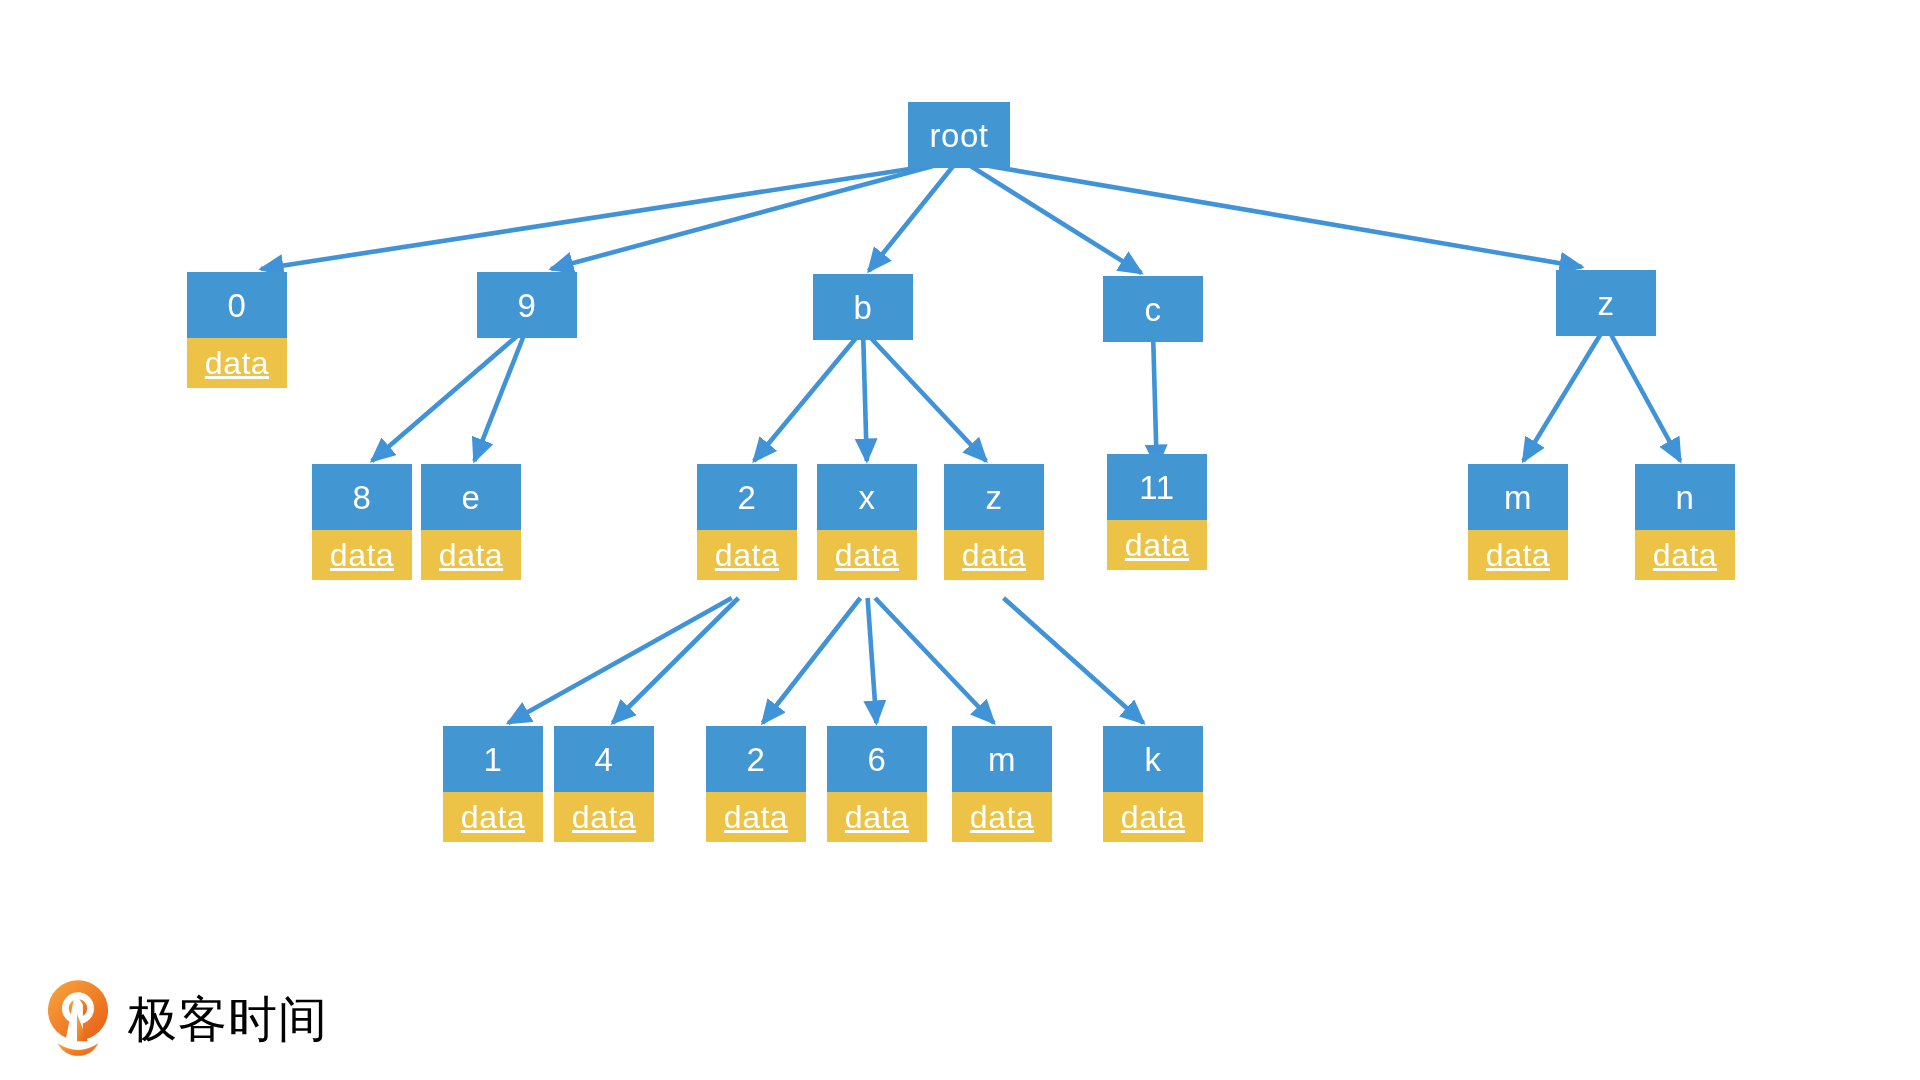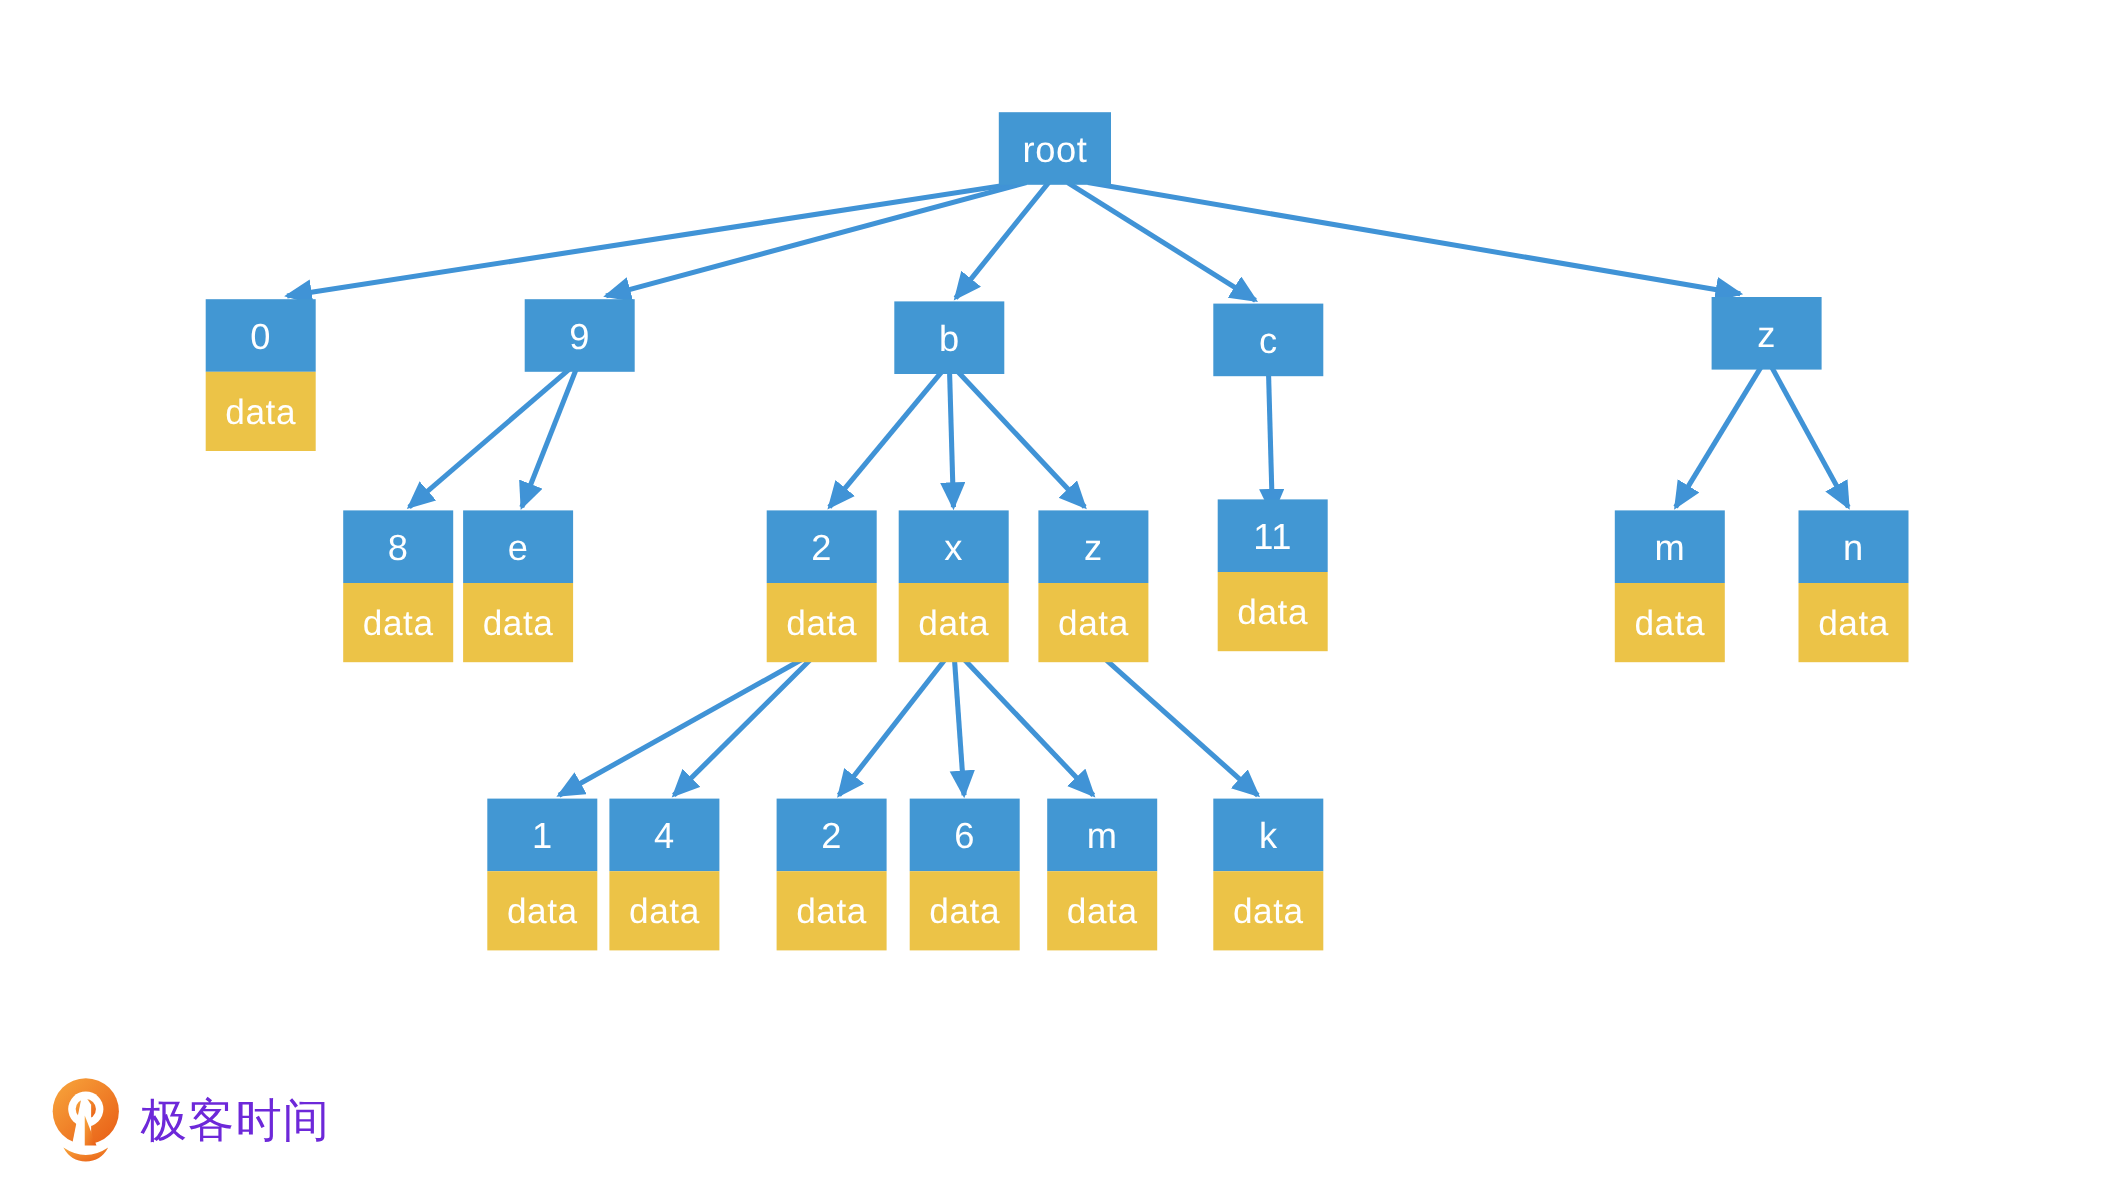--- a/index.html
+++ b/index.html
@@ -42,41 +42,42 @@
     font-size: 33px;
     font-weight: 400;
     letter-spacing: 0.5px;
     line-height: 1;
   }
   .cell.key {
     height: 66px;
     background: var(--node-blue, #4297d3);
   }
   .cell.data {
-    height: 72px;
+    height: 50px;
     background: var(--data-yellow, #ecc347);
     font-size: 32px;
+    text-decoration: underline;
   }
   .logo {
     position: absolute;
     left: 45px;
     top: 978px;
     display: flex;
     align-items: center;
     gap: 17px;
   }
   .logo-icon {
     width: 66px;
     height: 80px;
     flex: 0 0 auto;
   }
   .logo-text {
-    font-size: 42px;
+    font-size: 49px;
     font-weight: 500;
-    color: #6d28d9;
+    color: #000000;
     letter-spacing: 1px;
     line-height: 1;
     padding-top: 2px;
   }
 </style>
 </head>
 <body>
 
 <div class="stage">
 

